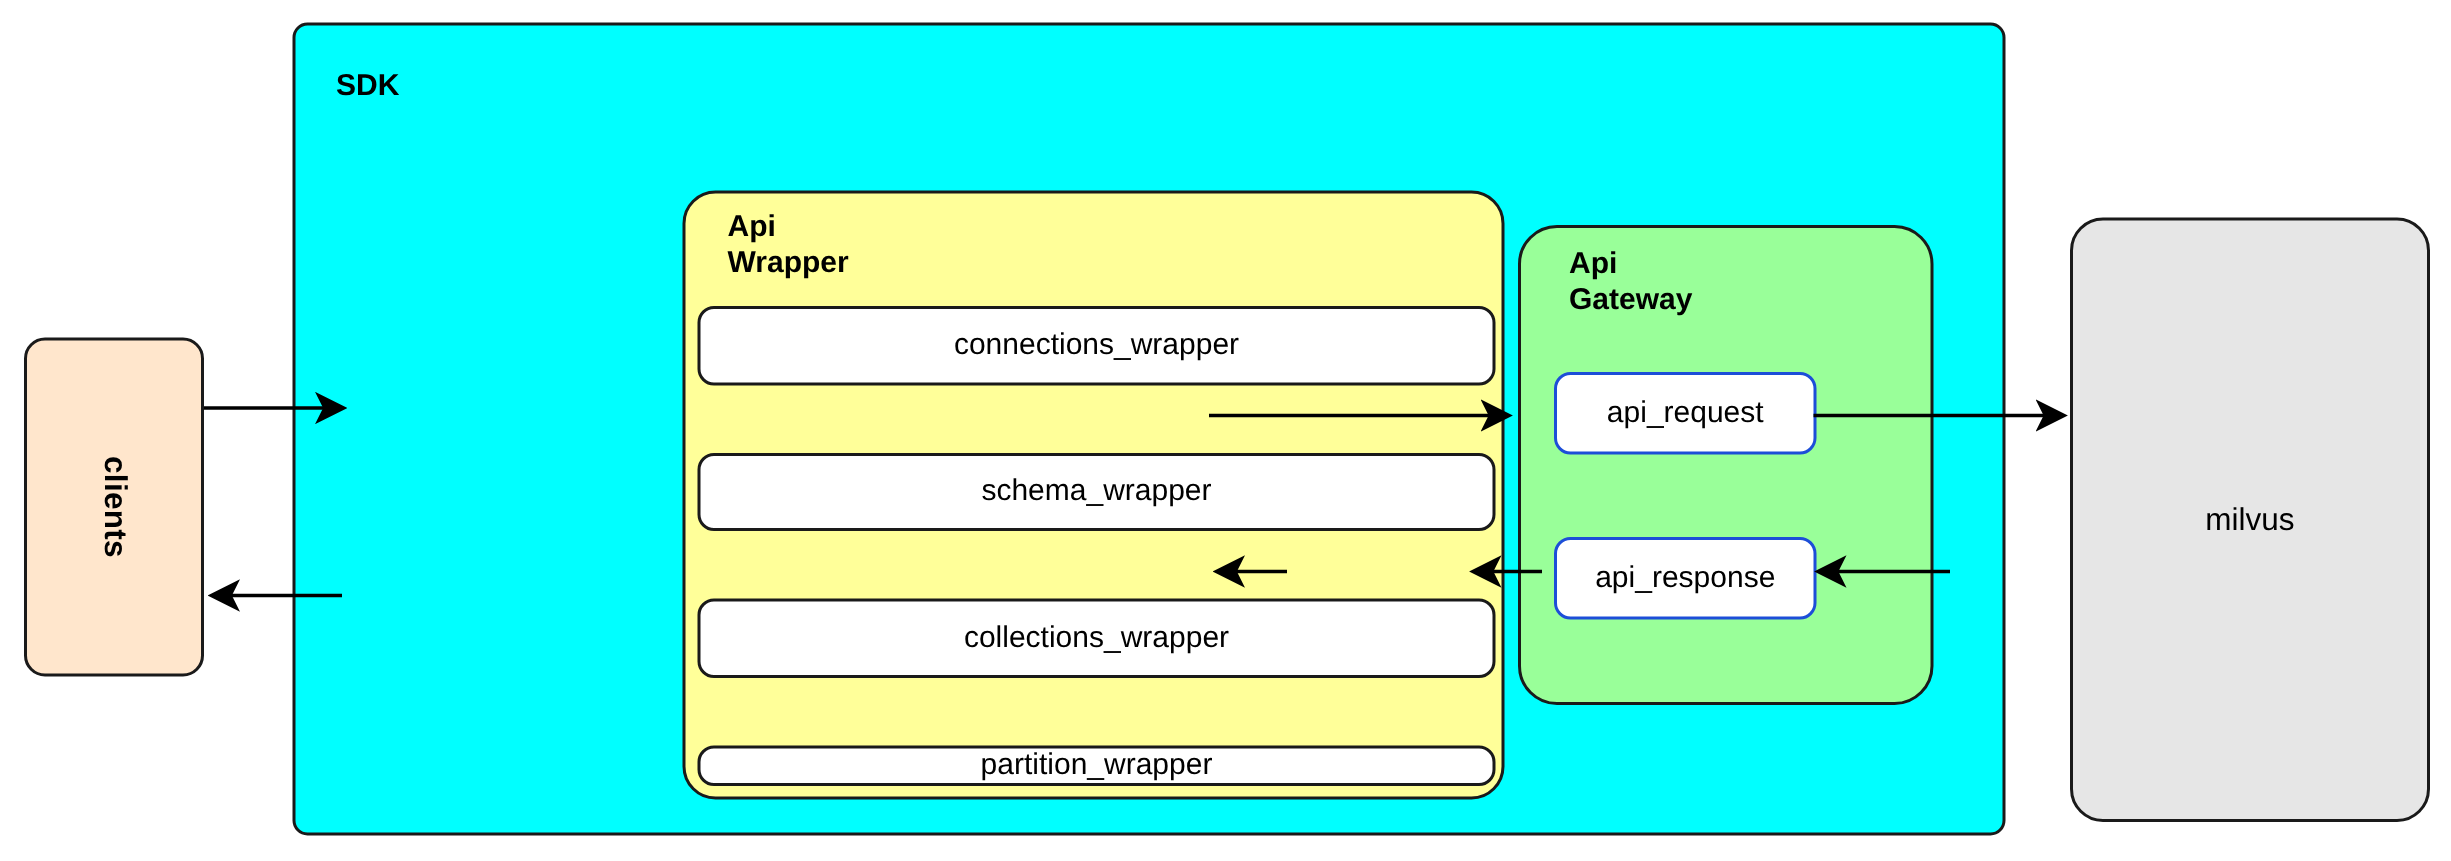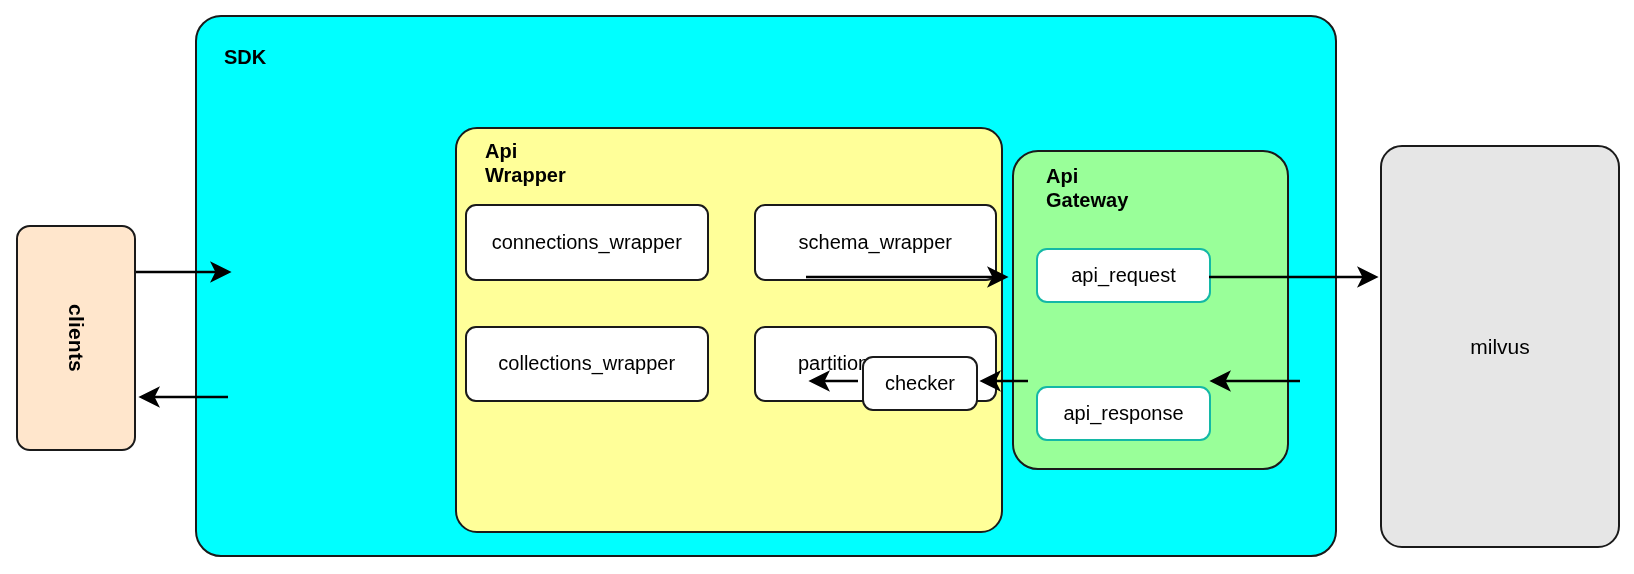--- a/index.html
+++ b/index.html
@@ -45,21 +45,21 @@
     letter-spacing: 0.2px;
   }
 
   
   #sdk-box {
     left: 195px;
     top: 15px;
     width: 1142px;
     height: 542px;
     background: #00ffff;
-    border-radius: 26px;
+    border-radius: 10px;
     display: block;
   }
   #sdk-box > .group-label {
     position: absolute;
     left: 27px;
     top: 29px;
     font-size: 20px;
     font-weight: bold;
     line-height: 1.15;
     white-space: pre-line;
@@ -85,21 +85,21 @@
     white-space: pre-line;
   }
 
   .wrapper-grid {
     position: absolute;
     left: 8px;
     top: 75px;
     width: 532px;
     height: 320px;
     display: grid;
-    grid-template-columns: 1fr 1fr;
+    grid-template-columns: 1fr;
     grid-template-rows: 1fr 1fr 1fr;
     column-gap: 22px;
     row-gap: 15px;
     gap: 45px;
   }
   .wrapper-cell {
     position: relative;
     background: #ffffff;
     border: 2px solid #1a1a1a;
     border-radius: 11px;
@@ -137,33 +137,33 @@
     left: 32px;
     top: 12px;
     font-size: 20px;
     font-weight: bold;
     line-height: 1.2;
     white-space: pre-line;
   }
   .gw-cell {
     position: absolute;
     background: #ffffff;
-    border: 2px solid #14b8a6;
+    border: 2px solid #1d4ed8;
     border-radius: 11px;
     display: flex;
     align-items: center;
     justify-content: center;
     font-size: 20px;
     box-sizing: border-box;
     left: 22px;
     width: 175px;
     height: 55px;
   }
   #api-request-box { top: 96px; }
-  #api-response-box { top: 206px; margin-top: 28px; }
+  #api-response-box { top: 206px; }
 
   
   #milvus-box {
     left: 1380px;
     top: 145px;
     width: 240px;
     height: 403px;
     background: #e6e6e6;
     border-radius: 22px;
     font-size: 21px;
@@ -205,23 +205,20 @@
         </div>
         <div class="wrapper-cell">
           <span>collections_wrapper</span>
         </div>
         <div class="wrapper-cell">
           <span>partition_wrapper</span>
         </div>
       </div>
     </div>
 
-    <div class="node" id="checker-box" style="position:absolute; left:665px; top:339px; width:116px; height:55px;">
-      <span>checker</span>
-    </div>
 
     <div class="node" id="api-gateway-box" style="position:absolute; left:815px; top:133px;">
       <span class="group-label">Api
 Gateway</span>
 
       <div class="gw-cell" id="api-request-box">
         <span>api_request</span>
       </div>
       <div class="gw-cell" id="api-response-box">
         <span>api_response</span>

